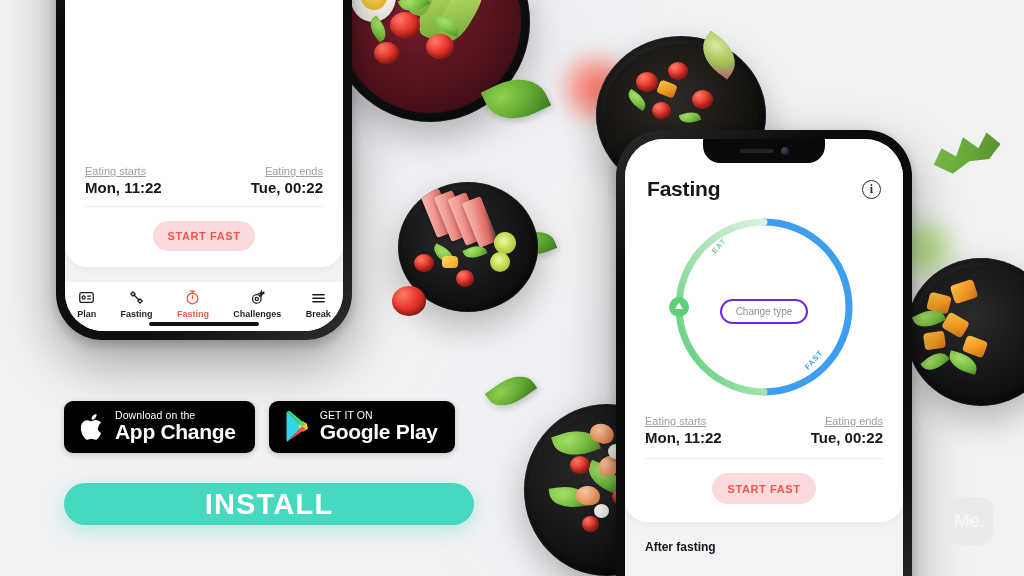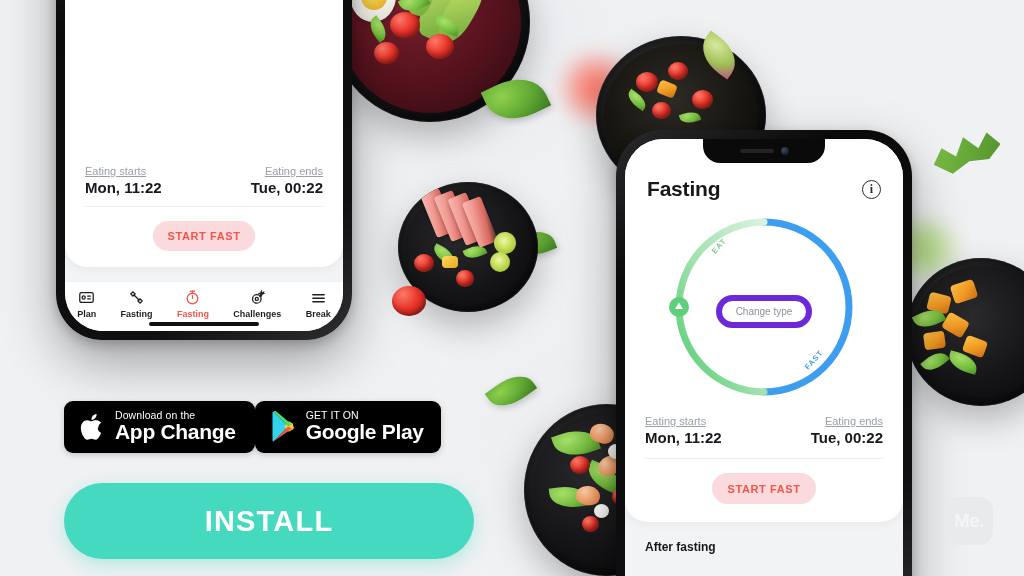--- a/index.html
+++ b/index.html
@@ -125,21 +125,21 @@
     font-size:12px; font-weight:700; color:#2a2d33; font-family:"Liberation Serif",serif;
   }
   .card-top {
     background:#fff; border-radius: 0 0 22px 22px;
     box-shadow: 0 2px 10px rgba(20,25,40,.05);
   }
   .ring-wrap { position:relative; display:flex; align-items:center; justify-content:center; }
   .ring-center { position:absolute; text-align:center; width:100%; }
   .timer { font-weight:700; color:#16181c; letter-spacing:-1px; }
   .chg {
-    display:inline-block; border:6px solid #6d28d9; color:#8c9099;
+    display:inline-block; border:2px solid #6d28d9; color:#8c9099;
     border-radius:999px; background:#fff;
   }
   .times { display:flex; justify-content:space-between; }
   .t-lab { color:#9aa0a8;text-decoration:underline; }
   .t-val { color:#16181c; font-weight:600; }
   .divider { height:1px; background:#edeef1; }
   .startfast {
     display:block; margin: 0 auto; background:#fadadd; color:#f2564a;
     border:none; border-radius:999px; font-weight:700; letter-spacing:.6px;
     cursor:pointer; font-family:"Liberation Sans",sans-serif;
@@ -162,21 +162,21 @@
   .tab { text-align:center; cursor:pointer; }
   .tab .lab { font-size:9px; font-weight:600; color:#1c1e22; margin-top:3px; }
   .tab.on .lab { color:#f2564a; }
   .tab svg { display:block; margin:0 auto; }
   .homebar {
     position:absolute; bottom:5px; left:50%; transform:translateX(-50%);
     width:110px; height:4px; background:#111; border-radius:3px;
   }
 
   
-  .badges { position:absolute; display:flex; }
+  .badges { position:absolute; display:flex; gap:14px; }
   .badge {
     background:#000; border-radius:9px; display:flex; align-items:center;
     gap:9px; color:#fff; cursor:pointer; box-shadow:0 2px 6px rgba(0,0,0,.18);
   }
   .badge .sub { font-size:10.5px; line-height:1.05; letter-spacing:.1px; }
   .badge .main { font-size:21px; font-weight:600; line-height:1.08; letter-spacing:-.3px; }
   .badge-ap { padding: 9px 19px 9px 15px; }
   .badge-gp { padding: 9px 17px 9px 14px; }
   .gp-sub { font-size:9.5px; letter-spacing:.5px; }
 
@@ -439,17 +439,17 @@
         <path d="M3.8.2l12.6 12.8 3.2-1.8L5.6-.4C5-.7 4.3-.3 3.8.2z" fill="#4ade6f"></path>
         <path d="M3.8 25.8L19.6 15l-3.2-2L3.8 25.8z" fill="#f2564a"></path>
       </svg>
       <div>
         <div class="sub gp-sub">GET IT ON</div>
         <div class="main">Google Play</div>
       </div>
     </div>
   </div>
 
-  <button class="install" style="left:64px;top:483px;width:410px;height:76px;background:#45d9c0;font-size:29px;letter-spacing:1.2px;">INSTALL</button>
+  <button class="install" style="left:64px;top:483px;width:410px;height:42px;background:#45d9c0;font-size:29px;letter-spacing:1.2px;">INSTALL</button>
 
   <div class="wm" style="left:945px;top:497px;width:48px;height:48px;font-size:19px;">Me.</div>
 
 </div>
 
 </body></html>

